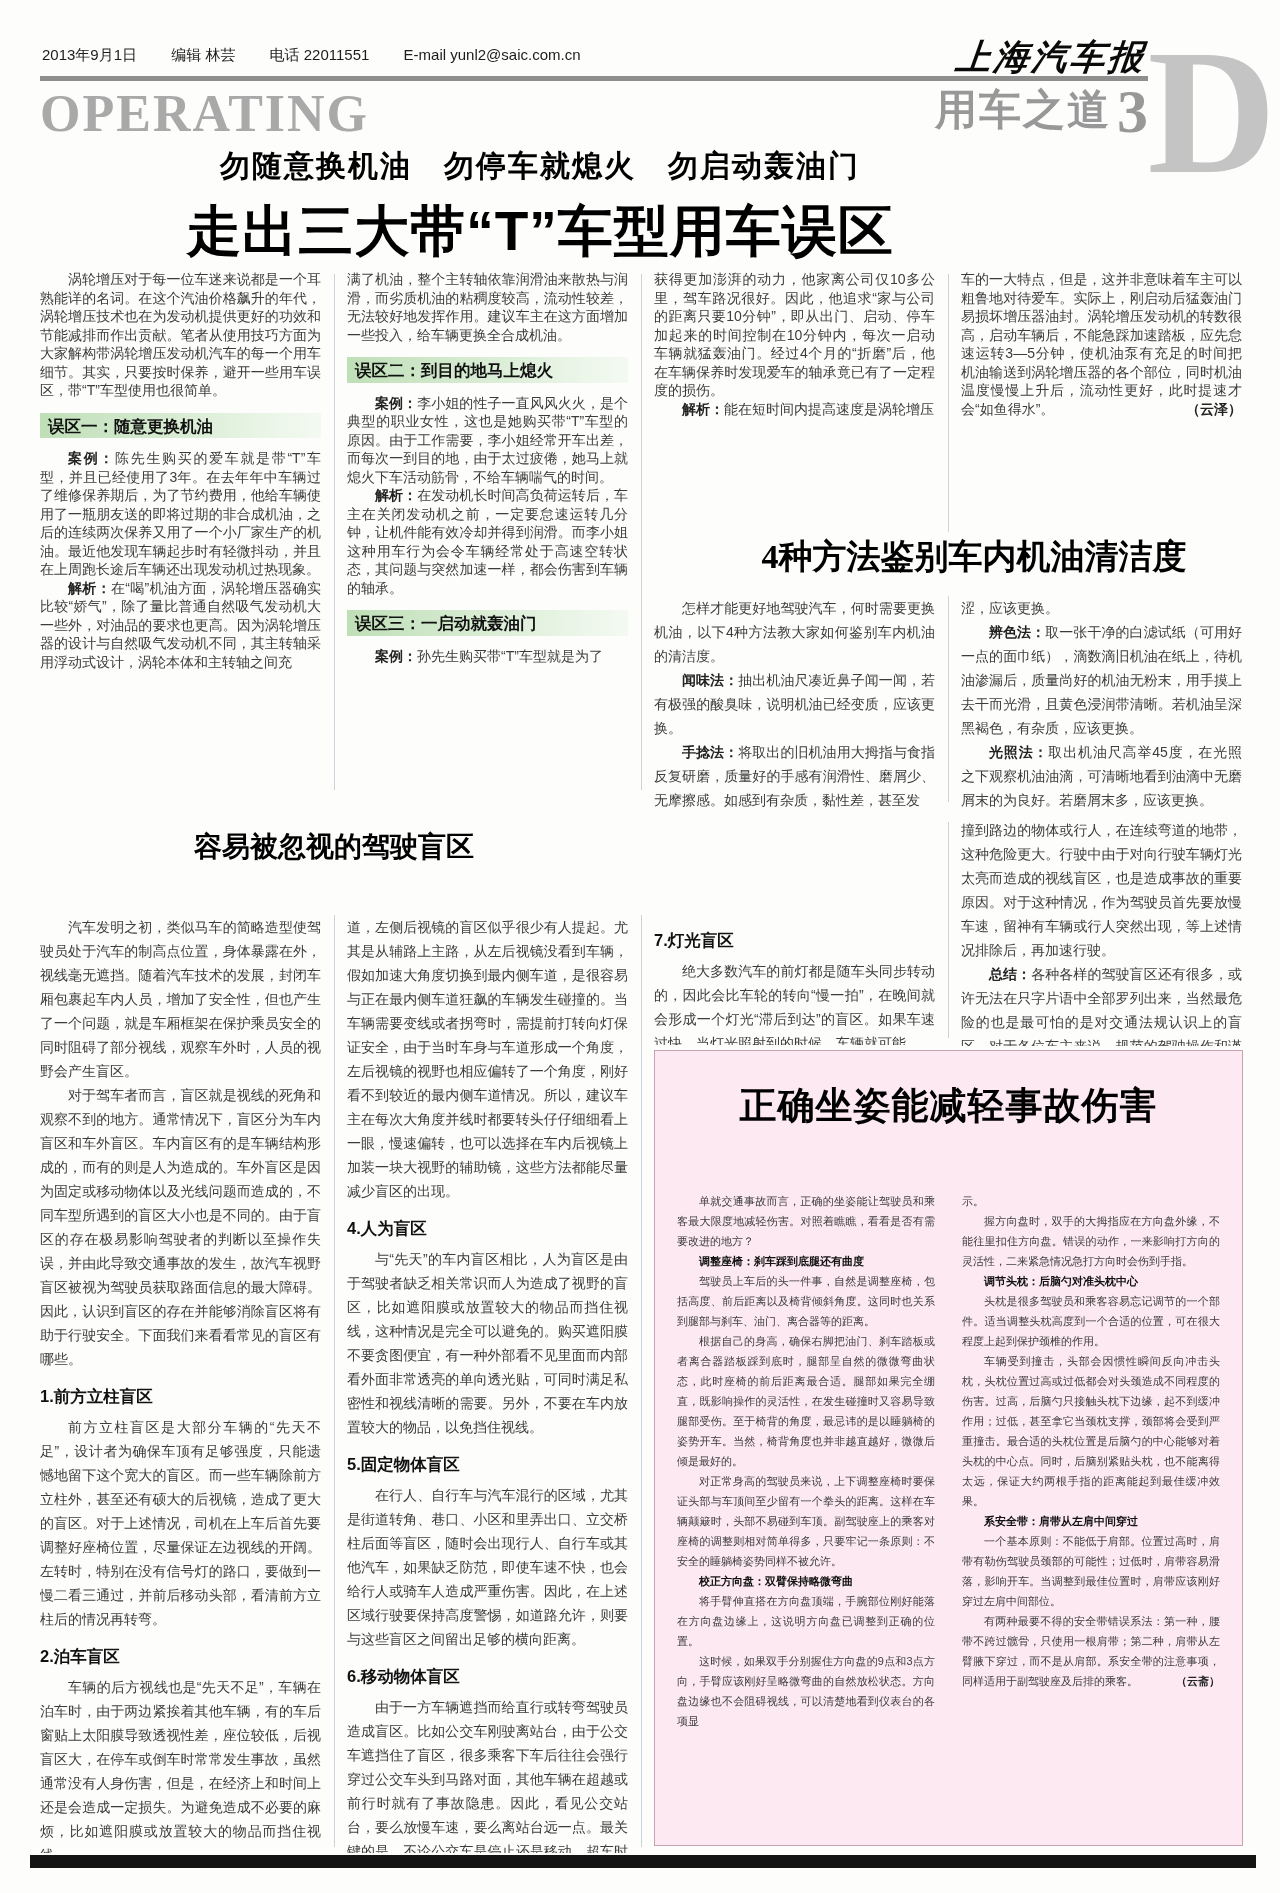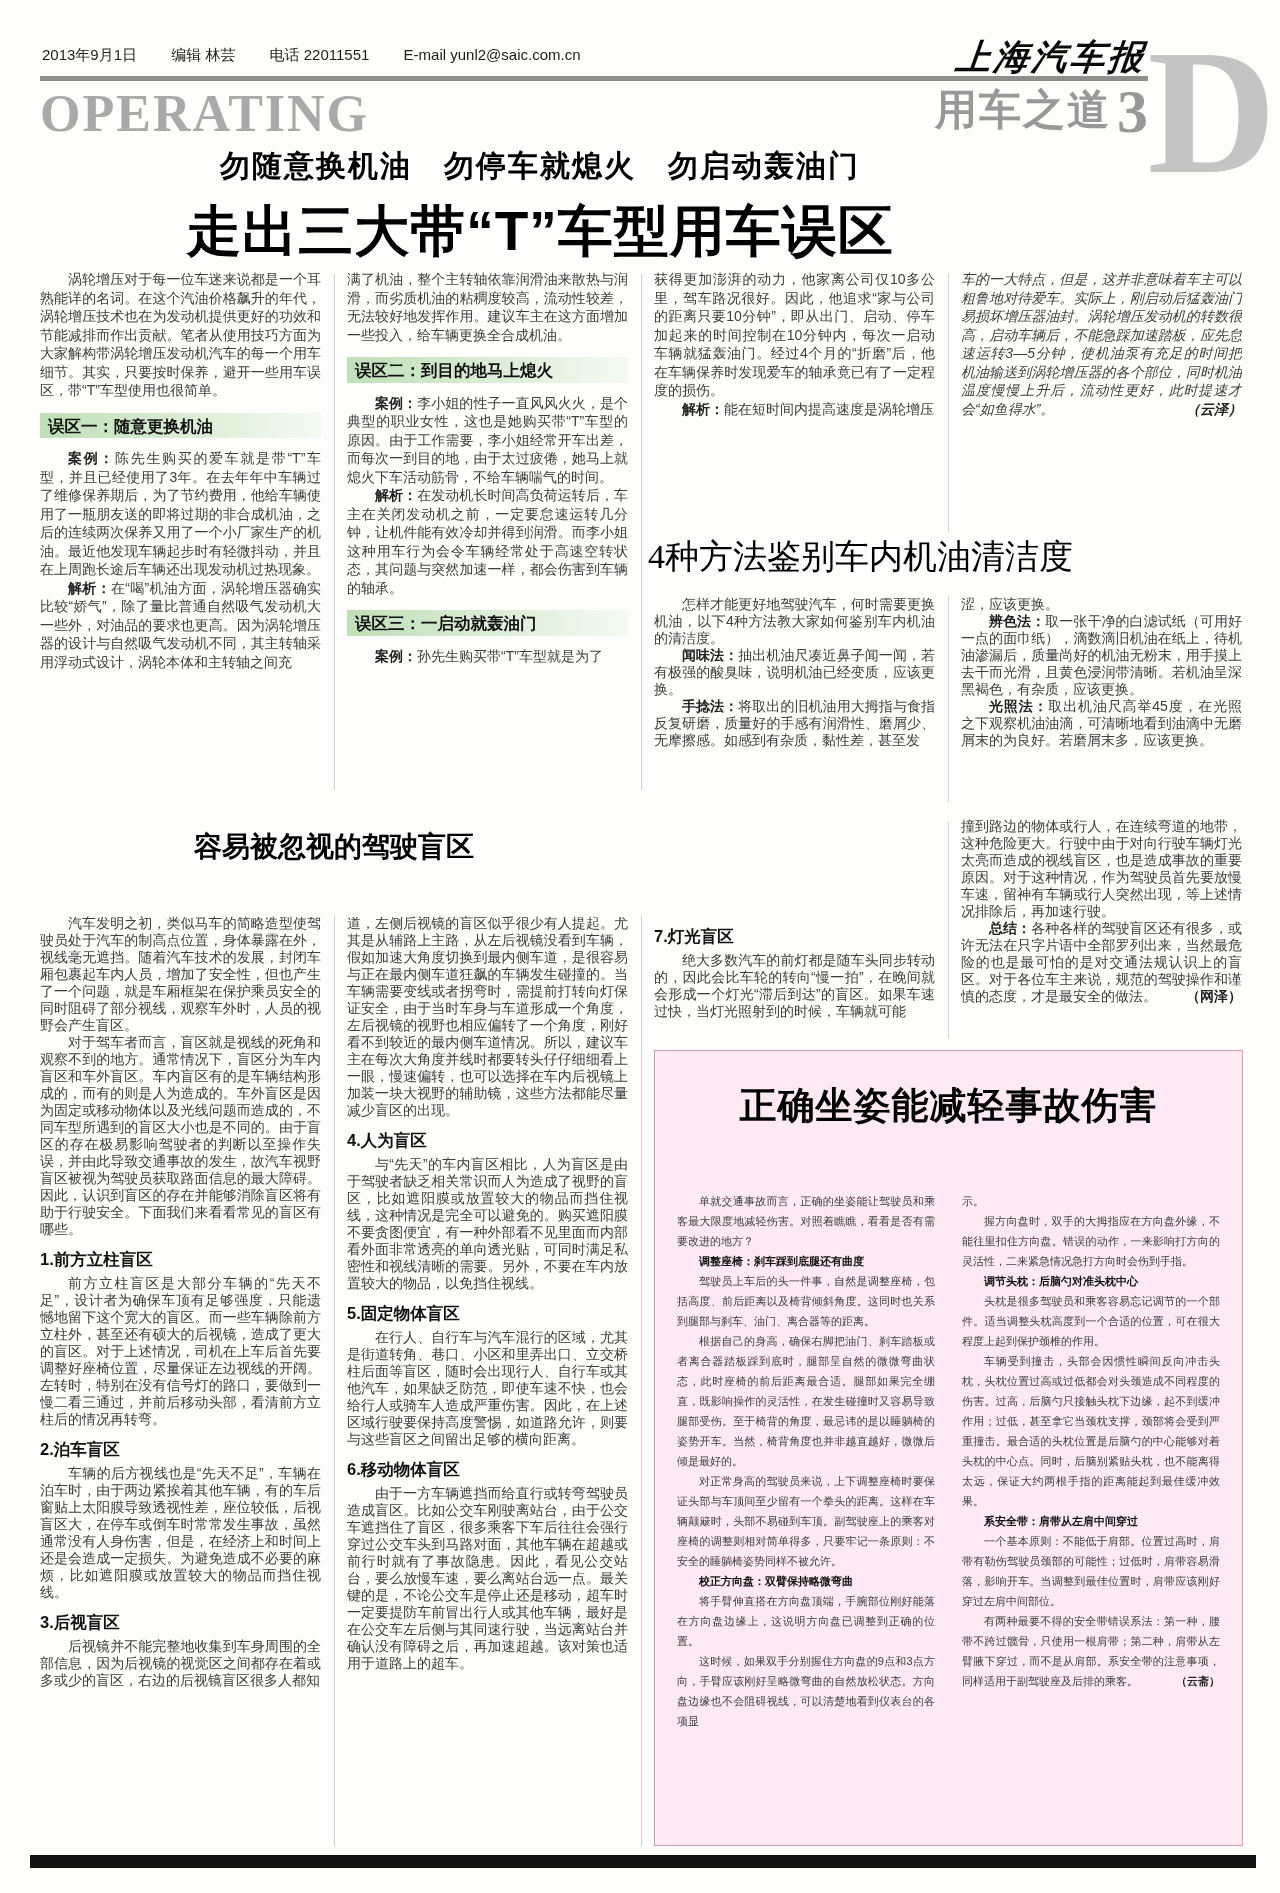--- a/index.html
+++ b/index.html
@@ -21,28 +21,28 @@
   .section-en{left:40px;top:84px;font-family:"Liberation Serif","DejaVu Serif",serif;
     font-size:52px;color:#a9a9a9;letter-spacing:2px;font-weight:bold;}
   .section-cn{right:132px;top:82px;display:flex;align-items:flex-end;color:#989898;}
   .section-cn .cn{font-size:42px;font-weight:bold;letter-spacing:2px;}
   .section-cn .num{font-size:62px;font-weight:bold;line-height:0.85;margin-left:6px;
     font-family:"Liberation Serif","DejaVu Serif",serif;}
   
   .a1-heads{left:40px;top:146px;width:1000px;text-align:center;color:#000;}
   .a1-kicker{font-size:30px;font-weight:bold;letter-spacing:2px;}
   .a1-title{margin-top:8px;font-size:55px;font-weight:700;letter-spacing:1px;}
-  .a2-title{left:648px;top:534px;width:588px;text-align:left;
-    font-family:"Liberation Serif","DejaVu Serif",serif;font-size:34px;font-weight:normal;color:#000;}
+  .a2-title{left:680px;top:534px;width:588px;text-align:center;
+    font-family:"Liberation Serif","DejaVu Serif",serif;font-size:34px;font-weight:bold;color:#000;}
   .a3-title{left:40px;top:828px;width:588px;text-align:center;
     font-family:"Liberation Serif","DejaVu Serif",serif;font-size:28px;font-weight:bold;color:#000;}
   
   .col{width:281px;font-size:14px;text-align:justify;overflow:hidden;}
   .lh18{line-height:18.5px;}
-  .lh21{line-height:17px;}
+  .lh21{line-height:24px;}
   .col p{margin:0;}
   .indent{text-indent:2em;}
   .lead{font-weight:bold;color:#222;}
   .byline{float:right;font-weight:bold;color:#222;}
   .label{margin:13px 0 11px;padding:4px 8px 3px;font-weight:bold;font-size:16.5px;color:#111;
     background:linear-gradient(90deg,#bfdfb7,#f4faf2);}
   .sub{margin:13px 0 7px;font-weight:bold;font-size:16.5px;color:#111;}
   
   .sitting-box{left:654px;top:1050px;width:589px;height:796px;background:#fce9f1;
     border:1px solid #c9a2b4;box-sizing:border-box;}
@@ -92,21 +92,21 @@
       <div class="label">误区二：到目的地马上熄火</div>
       <p class="indent"><span class="lead">案例：</span>李小姐的性子一直风风火火，是个典型的职业女性，这也是她购买带“T”车型的原因。由于工作需要，李小姐经常开车出差，而每次一到目的地，由于太过疲倦，她马上就熄火下车活动筋骨，不给车辆喘气的时间。</p>
       <p class="indent"><span class="lead">解析：</span>在发动机长时间高负荷运转后，车主在关闭发动机之前，一定要怠速运转几分钟，让机件能有效冷却并得到润滑。而李小姐这种用车行为会令车辆经常处于高速空转状态，其问题与突然加速一样，都会伤害到车辆的轴承。</p>
       <div class="label">误区三：一启动就轰油门</div>
       <p class="indent"><span class="lead">案例：</span>孙先生购买带“T”车型就是为了</p>
     </div>
   <div class="abs col lh18" style="left:654px;top:270px;height:262px;">
       <p class="">获得更加澎湃的动力，他家离公司仅10多公里，驾车路况很好。因此，他追求“家与公司的距离只要10分钟”，即从出门、启动、停车加起来的时间控制在10分钟内，每次一启动车辆就猛轰油门。经过4个月的“折磨”后，他在车辆保养时发现爱车的轴承竟已有了一定程度的损伤。</p>
       <p class="indent"><span class="lead">解析：</span>能在短时间内提高速度是涡轮增压</p>
     </div>
-  <div class="abs col lh18" style="left:961px;top:270px;height:262px;font-style:italic;">
+  <div class="abs col lh18" style="left:961px;top:270px;height:262px;">
       <p class="">车的一大特点，但是，这并非意味着车主可以粗鲁地对待爱车。实际上，刚启动后猛轰油门易损坏增压器油封。涡轮增压发动机的转数很高，启动车辆后，不能急踩加速踏板，应先怠速运转3—5分钟，使机油泵有充足的时间把机油输送到涡轮增压器的各个部位，同时机油温度慢慢上升后，流动性更好，此时提速才会“如鱼得水”。<span class="byline">（云泽）</span></p>
     </div>
 
   <div class="abs a2-title">4种方法鉴别车内机油清洁度</div>
   <div class="abs col lh21" style="left:654px;top:596px;height:214px;">
       <p class="indent">怎样才能更好地驾驶汽车，何时需要更换机油，以下4种方法教大家如何鉴别车内机油的清洁度。</p>
       <p class="indent"><span class="lead">闻味法：</span>抽出机油尺凑近鼻子闻一闻，若有极强的酸臭味，说明机油已经变质，应该更换。</p>
       <p class="indent"><span class="lead">手捻法：</span>将取出的旧机油用大拇指与食指反复研磨，质量好的手感有润滑性、磨屑少、无摩擦感。如感到有杂质，黏性差，甚至发</p>
     </div>
   <div class="abs col lh21" style="left:961px;top:596px;height:214px;">

